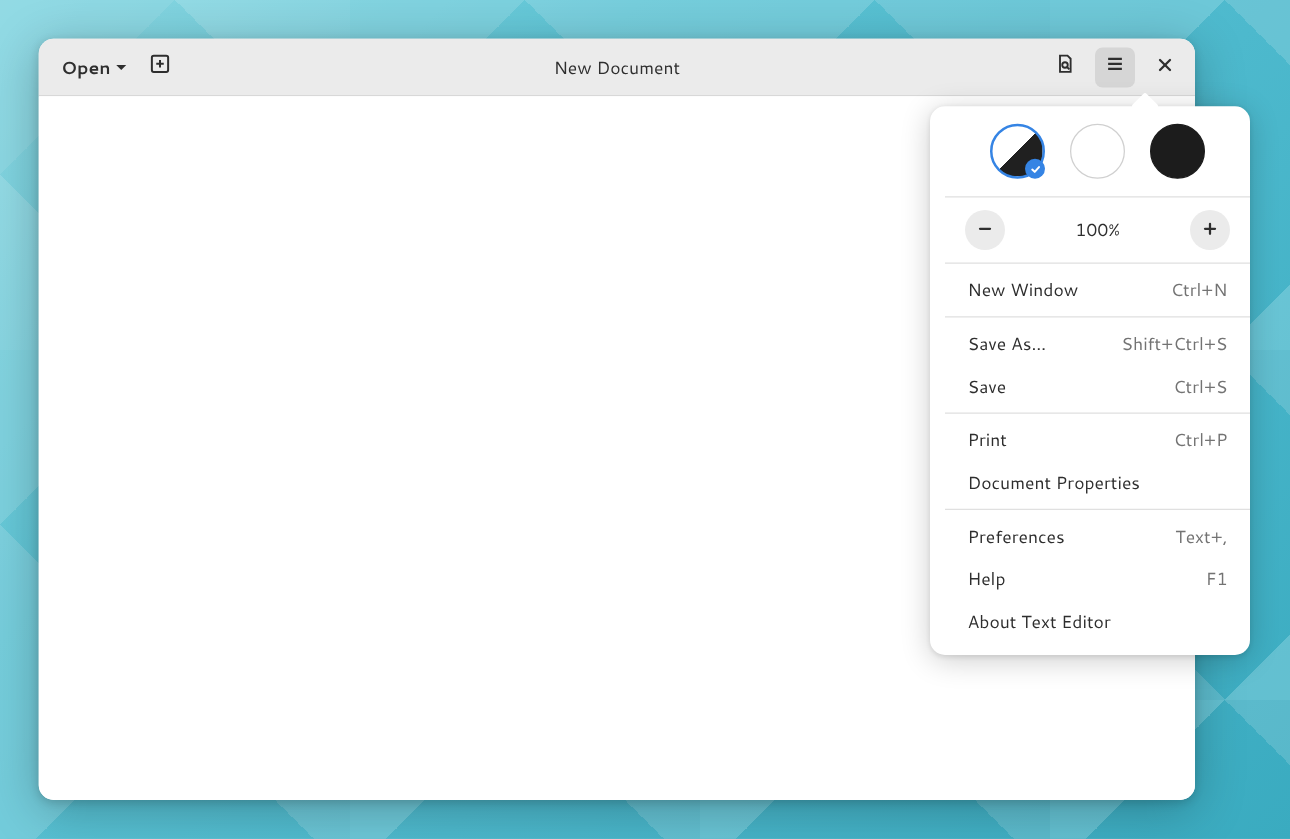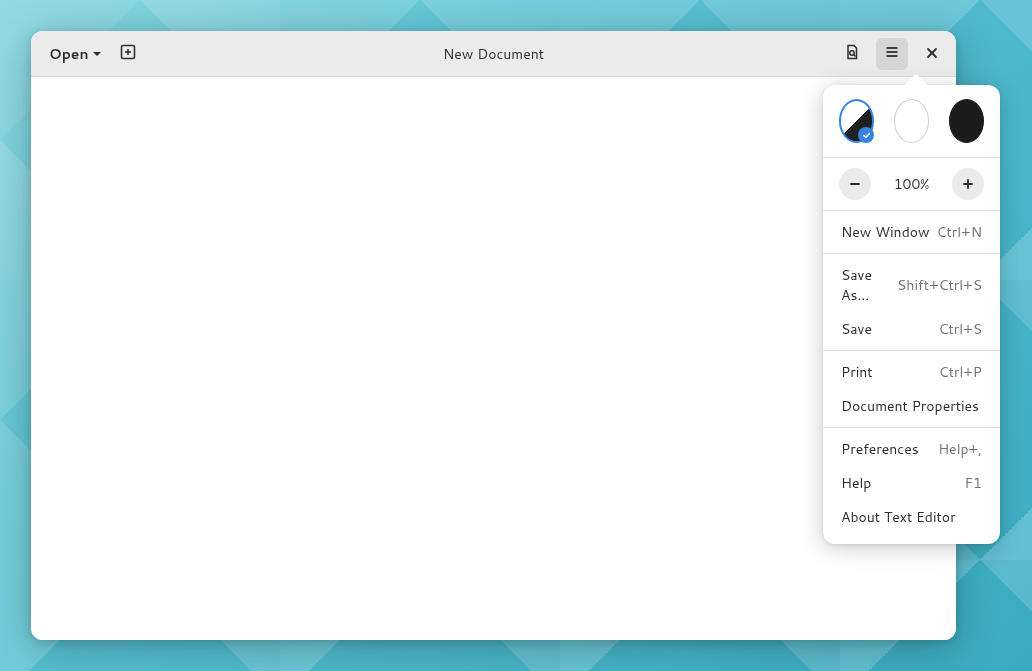--- a/index.html
+++ b/index.html
@@ -108,25 +108,25 @@
       background: #ffffff;
       border-bottom-left-radius: 12px;
       border-bottom-right-radius: 12px;
     }
 
     
     .popover {
       position: absolute;
       top: 54px;
       right: -44px;
-      width: 177px;
+      width: 256px;
       background: #ffffff;
       border-radius: 12px;
       box-shadow: 0 4px 24px rgba(0,0,0,0.2), 0 1px 4px rgba(0,0,0,0.1);
-      padding: 8px 0 6px 0;
+      padding: 8px 0 6px 12px;
     }
 
     .popover::before {
       content: "";
       position: absolute;
       top: -8px;
       right: 76px;
       width: 16px;
       height: 16px;
       background: #ffffff;
@@ -365,21 +365,21 @@
         <span>Document Properties</span>
         <span class="menu-shortcut"></span>
       </div>
     </div>
 
     <div class="separator"></div>
 
     <div class="menu-section">
       <div class="menu-item">
         <span>Preferences</span>
-        <span class="menu-shortcut">Help+,</span>
+        <span class="menu-shortcut">Text+,</span>
       </div>
       <div class="menu-item">
         <span>Help</span>
         <span class="menu-shortcut">F1</span>
       </div>
       <div class="menu-item">
         <span>About Text Editor</span>
         <span class="menu-shortcut"></span>
       </div>
     </div>

